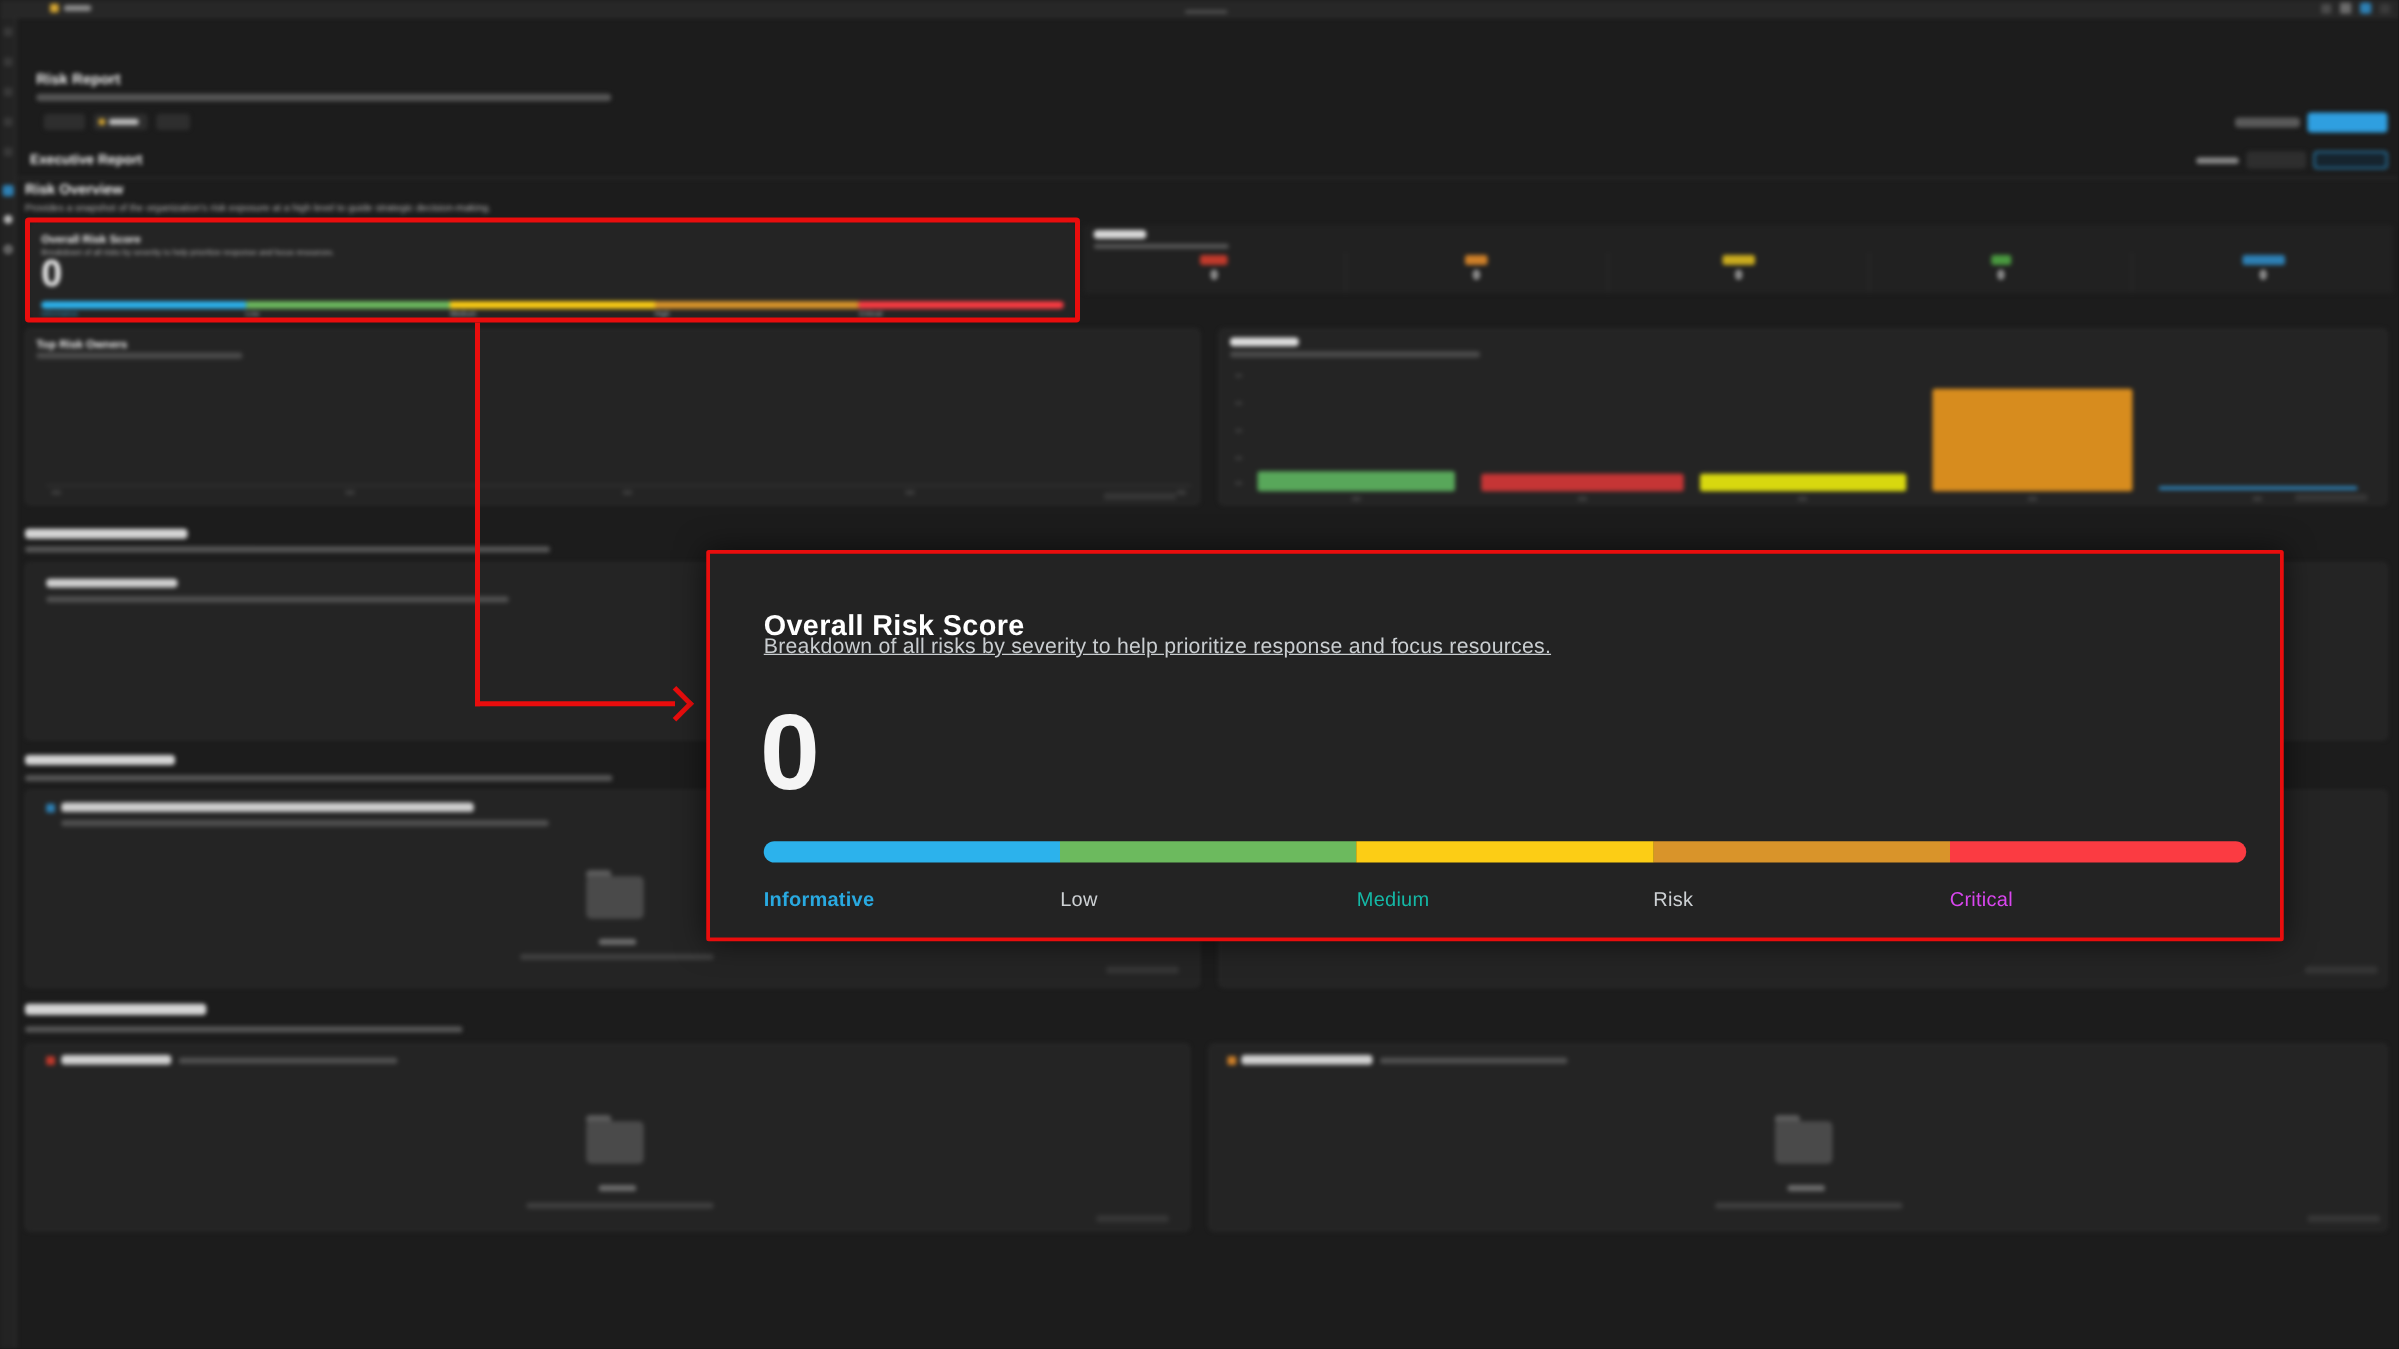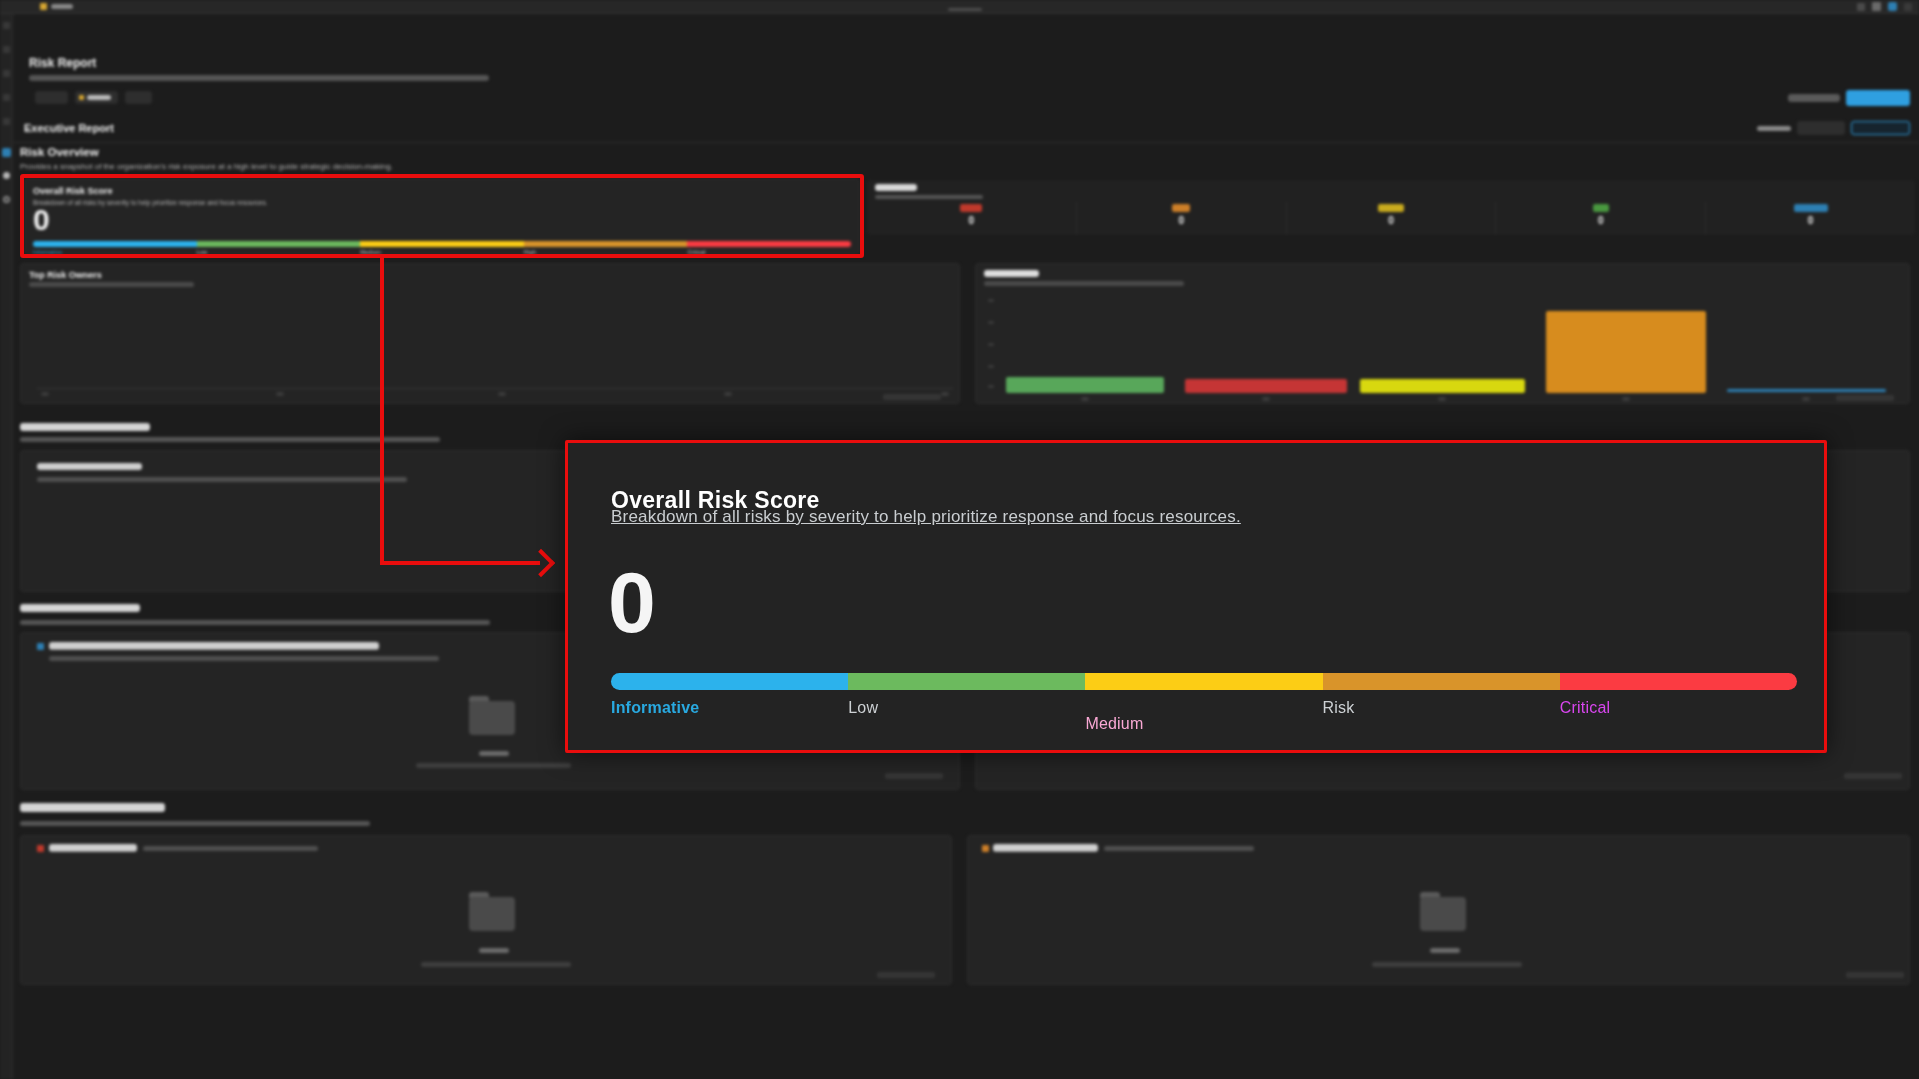--- a/index.html
+++ b/index.html
@@ -222,22 +222,22 @@
       <div class="abs co-score" style="left:40px;top:116px;">0</div>
 
       <div class="abs" style="left:43px;top:230px;width:1186px;height:17px;display:flex;">
         <div class="seg" style="width: 20%; background: rgb(44, 178, 236);"></div>
         <div class="seg" style="width: 20%; background: rgb(108, 186, 94);"></div>
         <div class="seg" style="width: 20%; background: rgb(252, 205, 21);"></div>
         <div class="seg" style="width: 20%; background: rgb(217, 148, 42);"></div>
         <div class="seg" style="width: 20%; background: rgb(251, 59, 66);"></div>
       </div>
 
-      <div class="abs" style="left:43px;top:256px;width:1186px;height:22px;">
+      <div class="abs" style="left:43px;top:269px;width:1186px;height:22px;">
         <span class="co-label" style="left: 0px; font-weight: 600; color: rgb(41, 169, 224);">Informative</span>
         <span class="co-label" style="left: 20%; color: rgb(205, 209, 212);">Low</span>
-        <span class="co-label" style="left: 40%; color: #f9a8d4; margin-top: 16px;">Medium</span>
+        <span class="co-label" style="left: 40%; color: #14b8a6;">Medium</span>
         <span class="co-label" style="left: 60%; color: rgb(205, 209, 212);">Risk</span>
         <span class="co-label" style="left: 80%; color: #d946ef;">Critical</span>
       </div>
     </div>
   </div>
 </div>
 
 </body></html>

